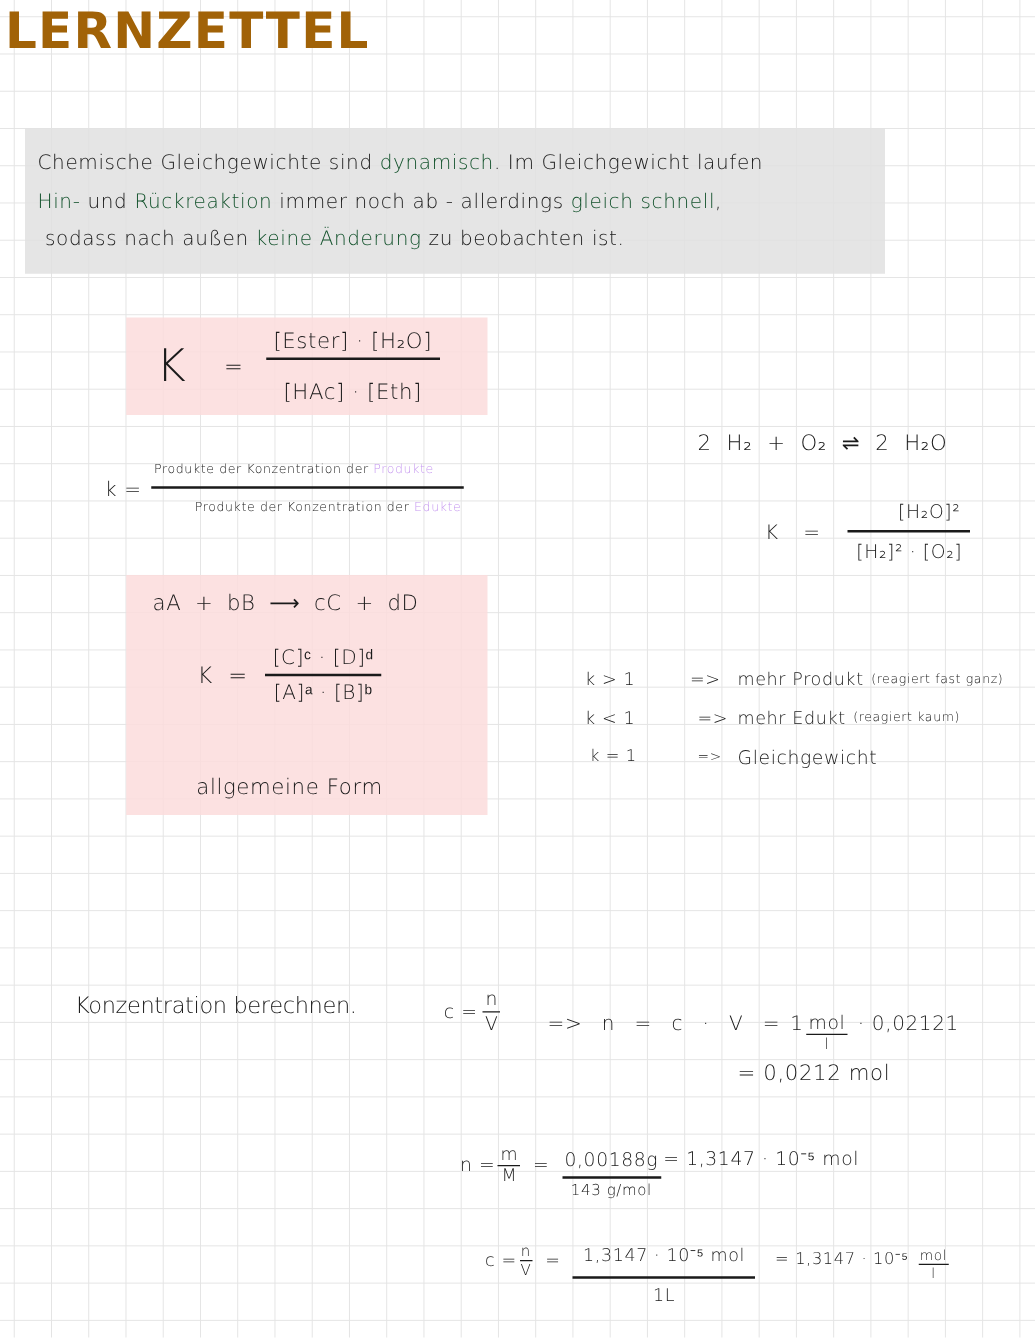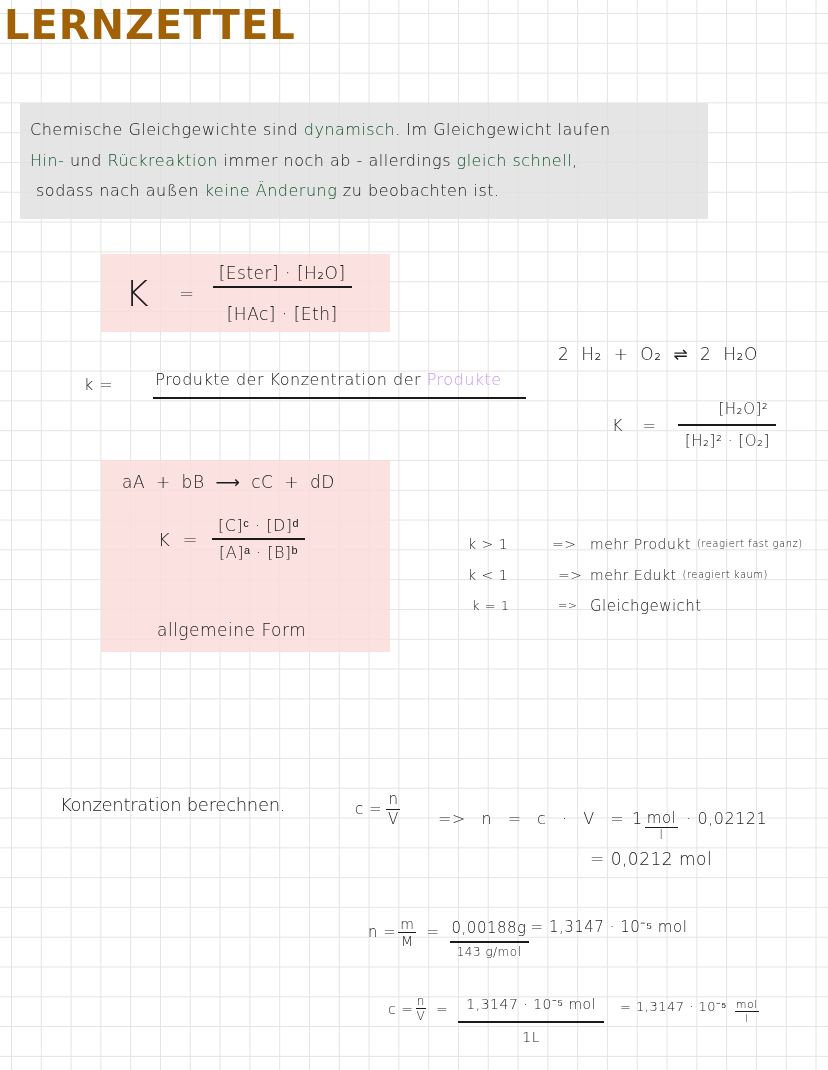--- a/index.html
+++ b/index.html
@@ -51,22 +51,23 @@
   <span style="font-size:36px; font-weight:300;">K</span>
   <span style="font-size:18px; margin:0 18px 0 30px;">=</span>
   <span class="frac" style="font-size:17px;gap:13px;">
     <span class="num">[Ester] · [H₂O]</span>
     <span class="den">[HAc] · [Eth]</span>
   </span>
 </div>
 
 <div class="abs row hand" style="left:84px; top:370px;">
   <span style="font-size:16px; margin-right:8px;">k =</span>
-  <span class="frac" style="font-size:16px; align-items:flex-end;margin-left:32px;">
+  <span class="frac" style="font-size:10px; align-items:flex-end;">
     <span class="num" style="padding:0 24px 8px 2px;"><span>Produkte der Konzentration der </span><span class="violet">Produkte</span></span>
+    <span class="den" style="padding:10px 2px 0 2px;"><span>Produkte der Konzentration der </span><span class="violet">Edukte</span></span>
   </span>
 </div>
 
 <div class="abs hand" style="left:558px; top:344px; font-size:17px; white-space:nowrap; word-spacing:6px;">2 H₂ + O₂ ⇌ 2 H₂O</div>
 <div class="abs row hand" style="left:612px; top:400px;">
   <span style="font-size:16px; margin-right:22px; word-spacing:14px;">K =</span>
   <span class="frac" style="font-size:15px;">
     <span class="num" style="padding:0 8px 6px 40px;">[H₂O]²</span>
     <span class="den" style="padding-top:6px;">[H₂]² · [O₂]</span>
   </span>

